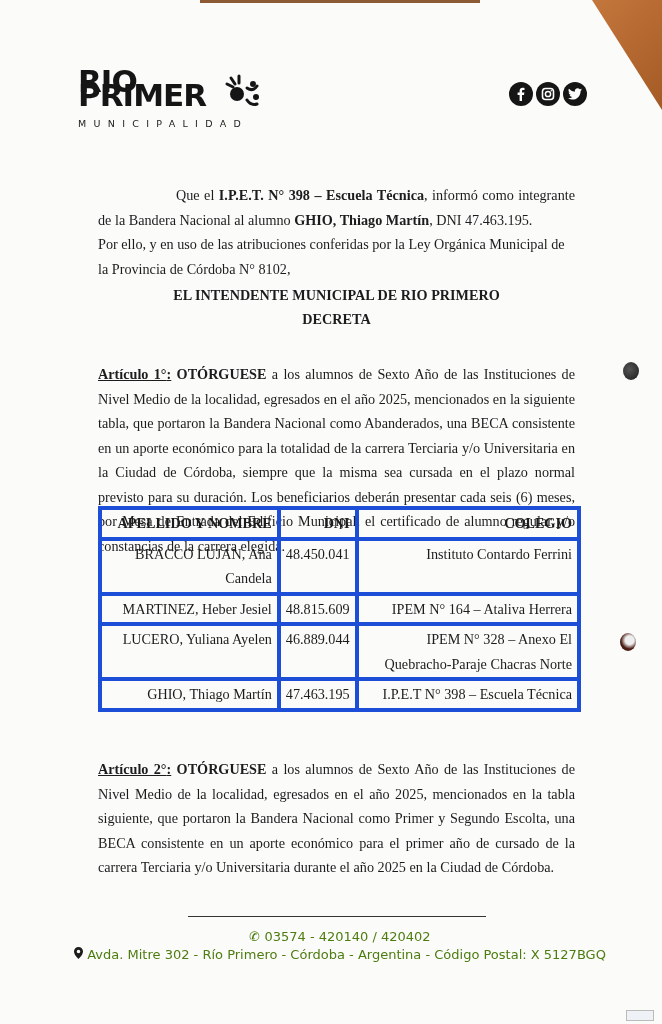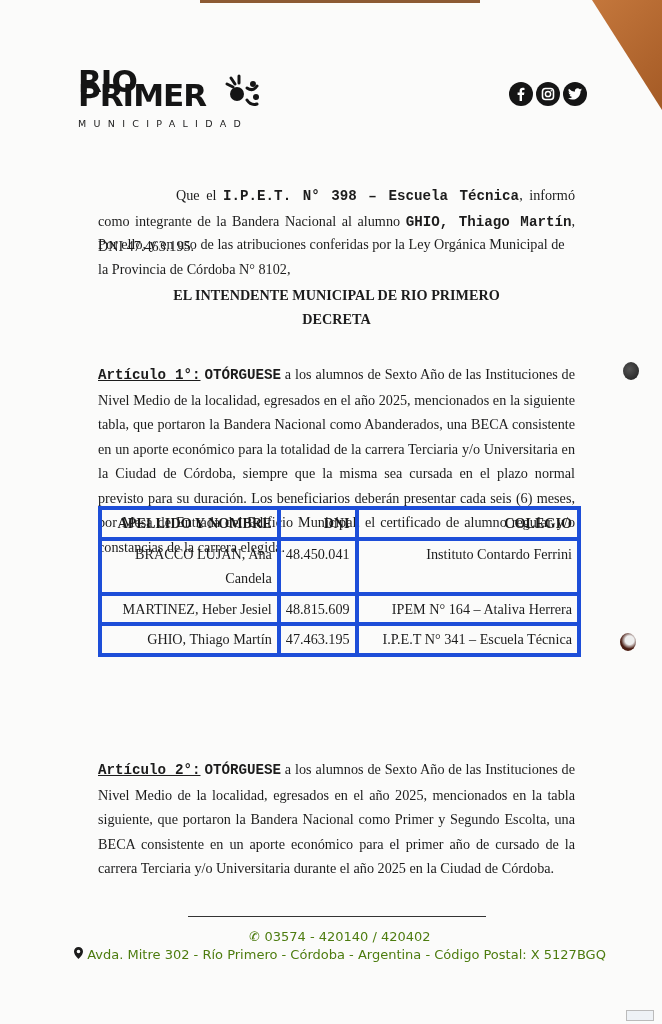--- a/index.html
+++ b/index.html
@@ -36,21 +36,21 @@
   .social span {
     width: 24px; height: 24px; border-radius: 50%; background: #151515;
     display: flex; align-items: center; justify-content: center;
   }
   .text {
     position: absolute; left: 98px; width: 477px;
     font-size: 14.2px; line-height: 24.5px;
   }
   .just { text-align: justify; text-align-last: auto; }
   .center { text-align: center; font-weight: bold; }
-  b { font-weight: bold; font-family: Liberation Mono, monospace; }
+  b { font-weight: bold; }
   u { text-decoration: underline; }
   table.students {
     position: absolute; left: 98px; top: 506px; width: 483px;
     border-collapse: collapse; font-size: 14.2px; line-height: 24.5px;
   }
   table.students th, table.students td {
     border: 4px solid #1d4ed8; padding: 1px 5px; vertical-align: top; text-align: right;
   }
   table.students th { font-weight: bold; }
   col.c1 { width: 183px; } col.c2 { width: 71px; } col.c3 { width: 229px; }
@@ -142,23 +142,28 @@
       <td class="name">BRACCO LUJAN, Ana Candela</td>
       <td>48.450.041</td>
       <td>Instituto Contardo Ferrini</td>
     </tr>
     <tr>
       <td class="name">MARTINEZ, Heber Jesiel</td>
       <td>48.815.609</td>
       <td>IPEM N° 164 – Ataliva Herrera</td>
     </tr>
     <tr>
+      <td class="name">LUCERO, Yuliana Ayelen</td>
+      <td>46.889.044</td>
+      <td class="name">IPEM N° 328 – Anexo El Quebracho-Paraje Chacras Norte</td>
+    </tr>
+    <tr>
       <td class="name">GHIO, Thiago Martín</td>
       <td>47.463.195</td>
-      <td>I.P.E.T N° 341 – Escuela Técnica</td>
+      <td>I.P.E.T N° 398 – Escuela Técnica</td>
     </tr>
   </tbody>
 </table>
 
 <div class="text just" style="top:757px;">
   <b><u>Artículo 2°</u></b><b><u>:</u></b>
   <b>OTÓRGUESE</b><span> a los alumnos de Sexto Año de las Instituciones de Nivel Medio de la localidad, egresados en el año 2025, mencionados en la tabla siguiente, que portaron la Bandera Nacional como Primer y Segundo Escolta, una BECA consistente en un aporte económico para el primer año de cursado de la carrera Terciaria y/o Universitaria durante el año 2025 en la Ciudad de Córdoba.</span>
 </div>
 
 <div class="footer-line"></div>

